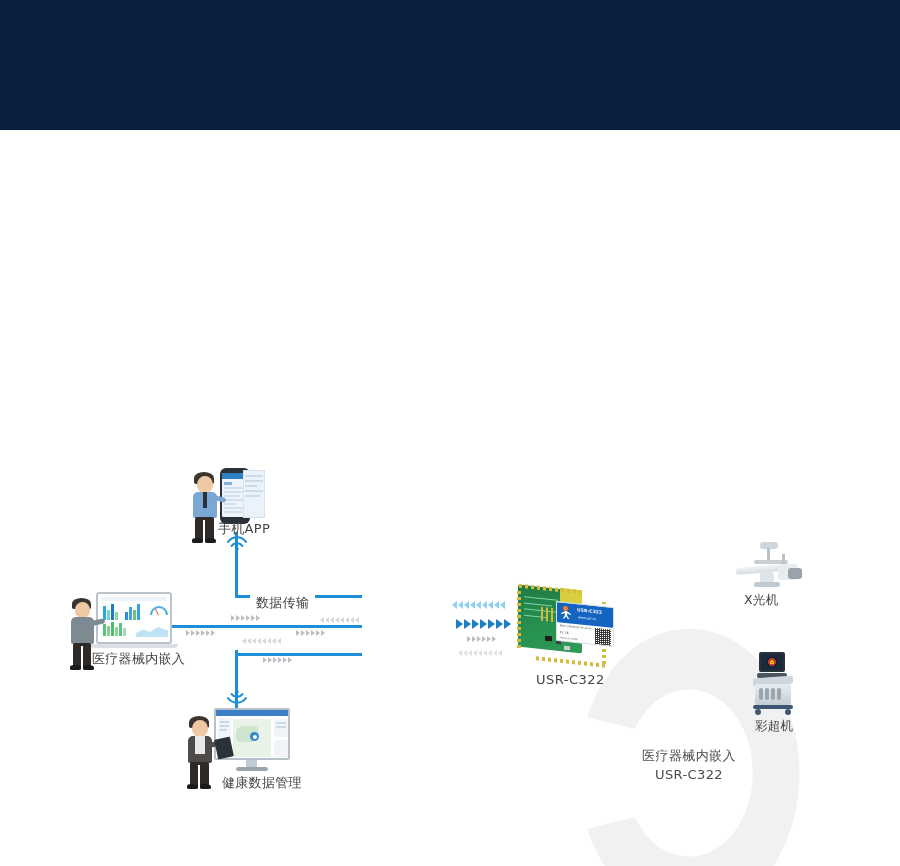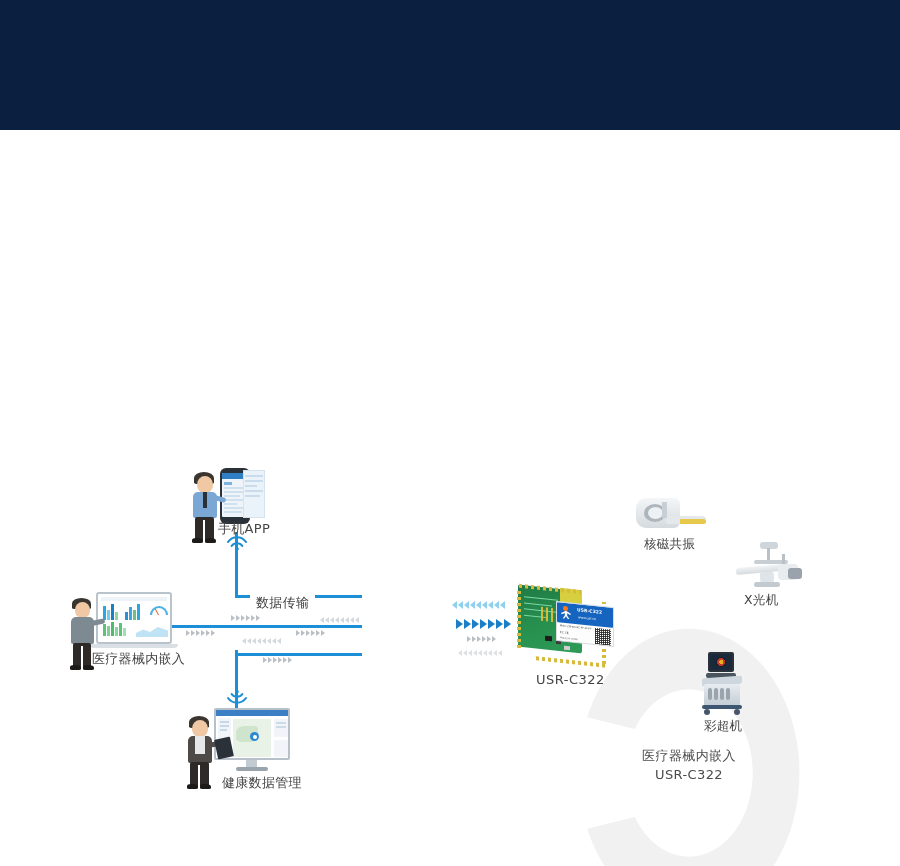--- a/index.html
+++ b/index.html
@@ -433,48 +433,37 @@
       <div class="ltxt2" style="left:21px; top:11px;">www.usr.cn</div>
       <div class="lmac" style="left:3px; top:22px;">MAC: D8-B0-4C-FF-FF-FF</div>
       <div class="cert" style="left:3px; top:28px;">FC CE</div>
       <div class="qr" style="left:38px; top:22px; width:16px; height:16px; opacity:.85;"></div>
       <div class="cert" style="left:3px; top:34px; font-size:2.3px; color:#666;">MADE IN CHINA</div>
     </div>
 
     <div class="lbl" style="left:24px; top:84px; font-size:13px; letter-spacing:.5px;">USR-C322</div>
   </div>
 
-  <div class="dev" style="left:620px; top:366px; width:106px; height:60px;">
-    <div style="position:absolute;left:16px;top:0;width:72px;height:38px;">
-      <div style="position:absolute;left:0;top:2px;width:44px;height:30px;background:linear-gradient(180deg,#f4f6f8,#d5dade);border-radius:10px 6px 6px 10px;"></div>
-      <div style="position:absolute;left:8px;top:8px;width:22px;height:18px;background:#aeb6bd;border-radius:50%;"></div>
-      <div style="position:absolute;left:12px;top:11px;width:15px;height:12px;background:#eef1f3;border-radius:50%;"></div>
-      <div style="position:absolute;left:30px;top:20px;width:40px;height:8px;background:#e4e8eb;border-radius:2px 4px 4px 2px;"></div>
-      <div style="position:absolute;left:44px;top:23px;width:26px;height:5px;background:#e6c84a;border-radius:0 3px 3px 0;"></div>
-      <div style="position:absolute;left:26px;top:6px;width:5px;height:16px;background:#c9d0d5;"></div>
-    </div>
-    <div class="lbl" style="left:24px; top:40px; font-size:12.5px;">核磁共振</div>
-  </div>
 
   <div class="dev" style="left:726px; top:412px; width:86px; height:70px;">
     <div style="position:absolute;left:6px;top:0;width:74px;height:48px;">
       <div style="position:absolute;left:28px;top:0px;width:18px;height:7px;background:#cfd6db;border-radius:3px;"></div>
       <div style="position:absolute;left:35px;top:6px;width:3px;height:14px;background:#b9c1c7;"></div>
       <div style="position:absolute;left:22px;top:18px;width:34px;height:4px;background:#c7ced4;border-radius:2px;"></div>
       <div style="position:absolute;left:50px;top:12px;width:3px;height:18px;background:#b9c1c7;"></div>
       <div style="position:absolute;left:4px;top:24px;width:44px;height:7px;background:linear-gradient(180deg,#f2f5f7,#d6dbdf);border-radius:3px;transform:skewY(-5deg);"></div>
       <div style="position:absolute;left:46px;top:22px;width:20px;height:16px;background:#e8ecef;border-radius:4px;"></div>
       <div style="position:absolute;left:56px;top:26px;width:14px;height:11px;background:#9aa3ab;border-radius:3px;"></div>
       <div style="position:absolute;left:28px;top:30px;width:14px;height:14px;background:#dfe4e8;border-radius:3px 3px 8px 8px;"></div>
       <div style="position:absolute;left:22px;top:40px;width:26px;height:5px;background:#c2cad0;border-radius:3px;"></div>
     </div>
     <div class="lbl" style="left:18px; top:50px; font-size:12.5px;">X光机</div>
   </div>
 
-  <div class="dev" style="left:686px; top:522px; width:84px; height:82px;">
+  <div class="dev" style="left:737px; top:522px; width:84px; height:82px;">
     <div style="position:absolute;left:12px;top:0;width:60px;height:64px;">
       <div style="position:absolute;left:10px;top:0px;width:26px;height:20px;background:#2b3138;border-radius:2px;"></div>
       <div style="position:absolute;left:12px;top:2px;width:22px;height:16px;background:#1b2a3a;"></div>
       <div style="position:absolute;left:18px;top:5px;width:10px;height:10px;background:radial-gradient(circle,#e8b020 0 30%,#c0392b 30% 60%,#0d1b2a 60% 100%);border-radius:50%;"></div>
       <div style="position:absolute;left:8px;top:21px;width:30px;height:5px;background:#4a5560;border-radius:2px;"></div>
       <div style="position:absolute;left:4px;top:25px;width:40px;height:8px;background:#cfd7de;border-radius:2px;transform:skewY(-4deg);"></div>
       <div style="position:absolute;left:6px;top:32px;width:36px;height:22px;background:linear-gradient(180deg,#e7ecf0,#c3ccd4);border-radius:2px;"></div>
       <div style="position:absolute;left:10px;top:36px;width:4px;height:12px;background:#9aa4ad;border-radius:2px;"></div>
       <div style="position:absolute;left:16px;top:36px;width:4px;height:12px;background:#9aa4ad;border-radius:2px;"></div>
       <div style="position:absolute;left:22px;top:36px;width:4px;height:12px;background:#9aa4ad;border-radius:2px;"></div>

